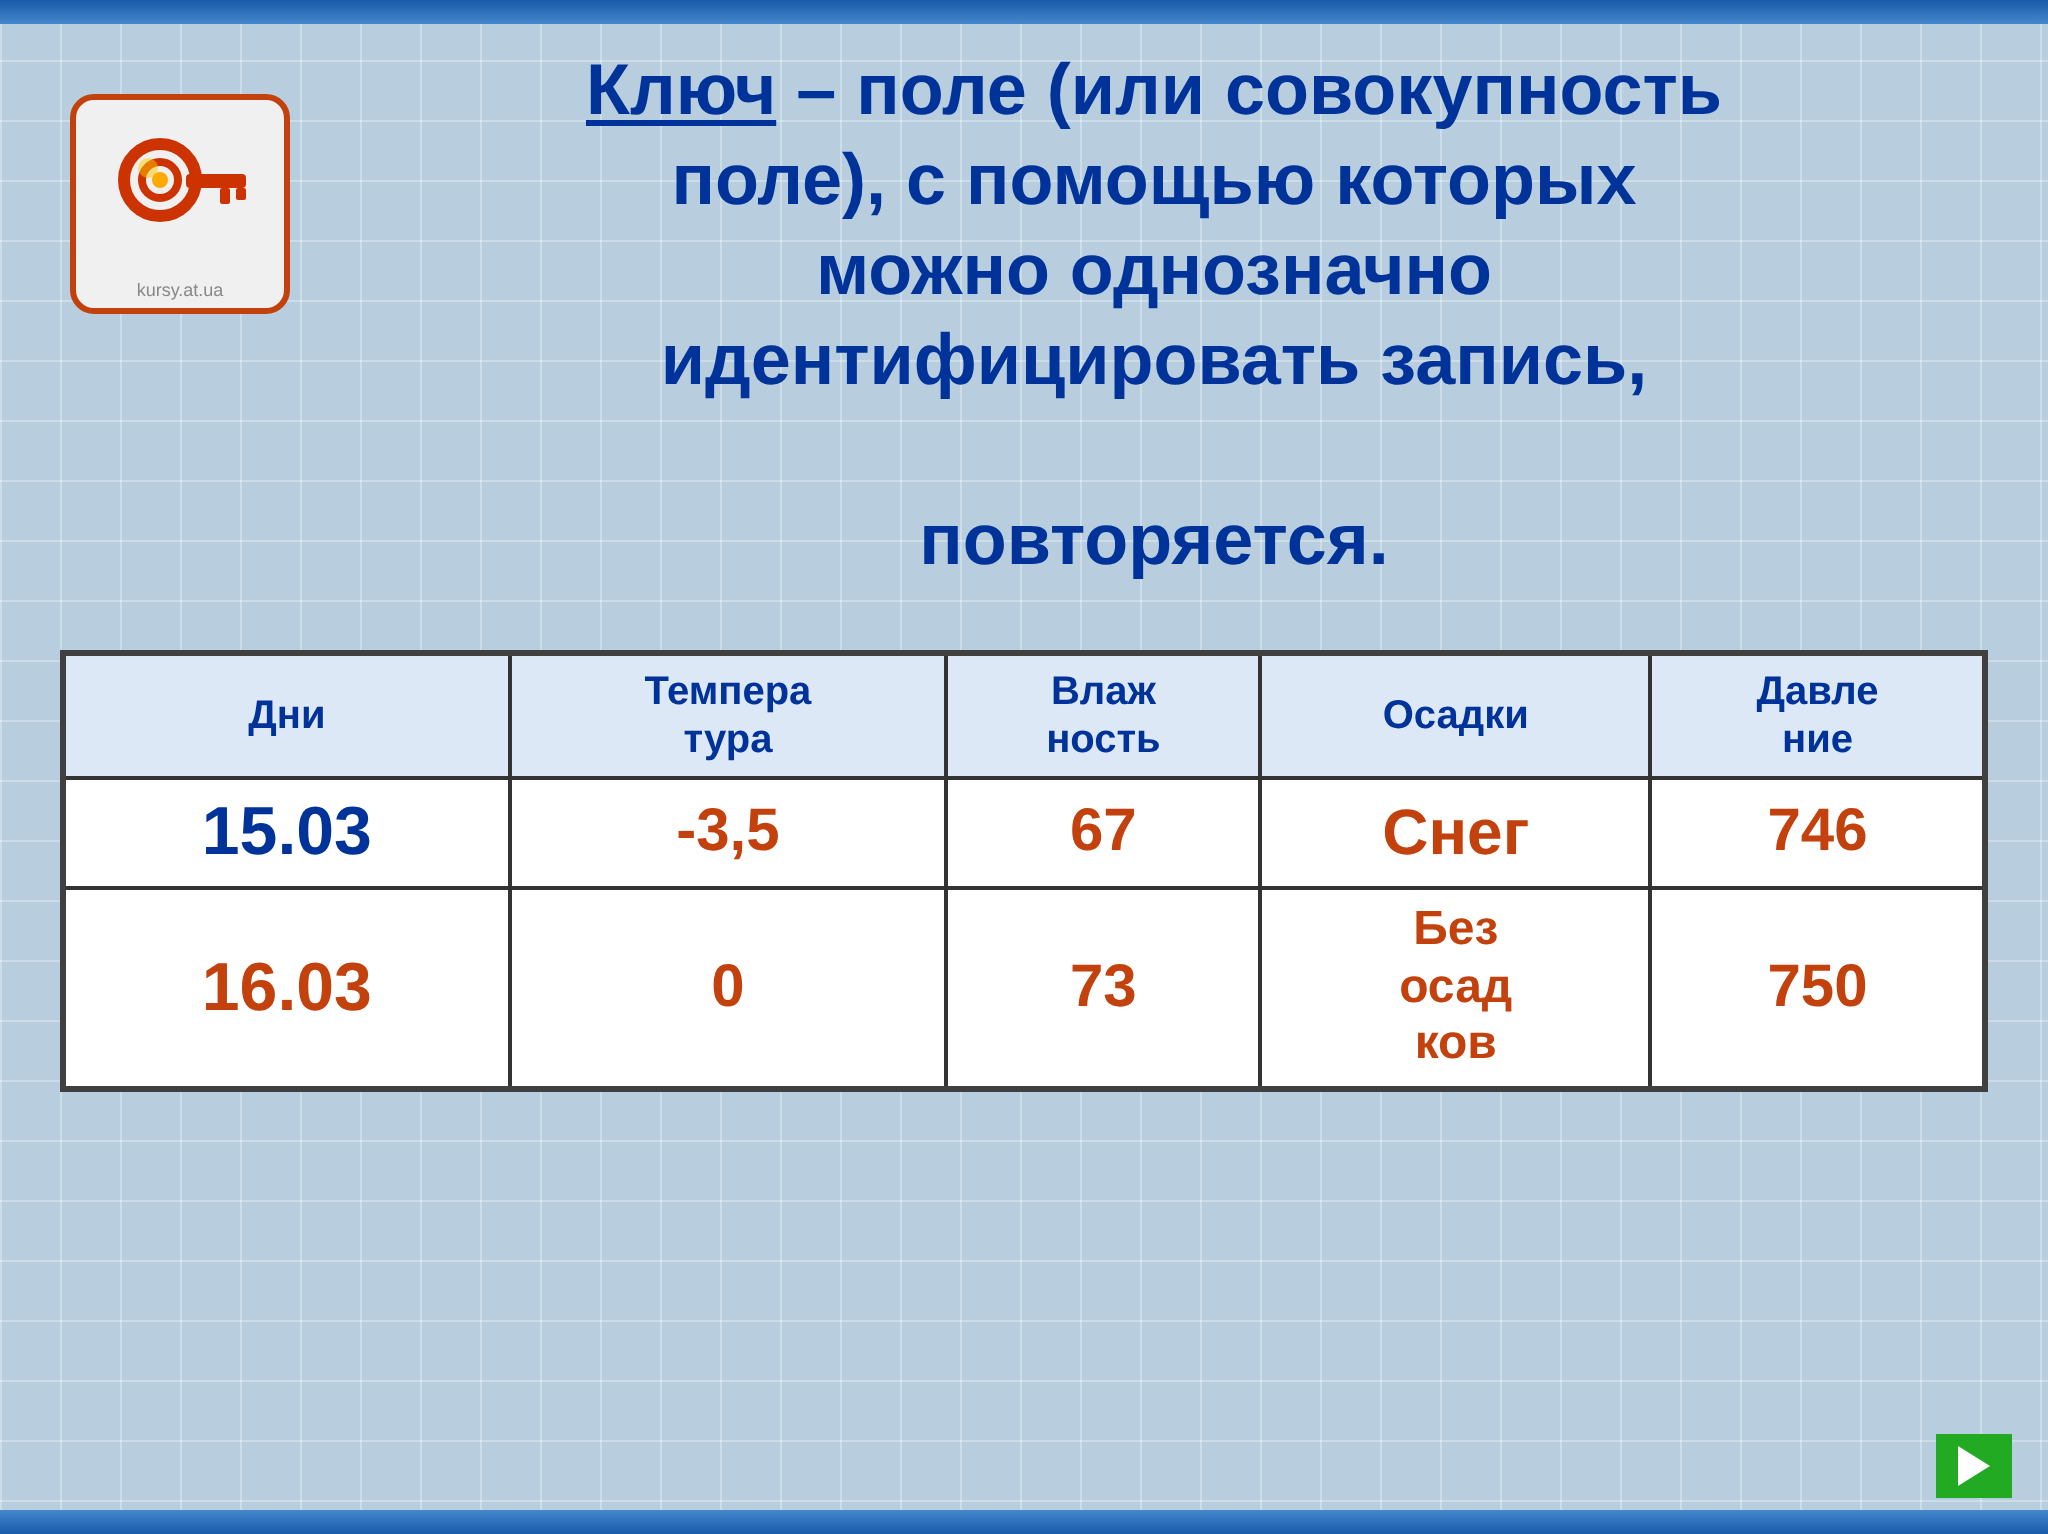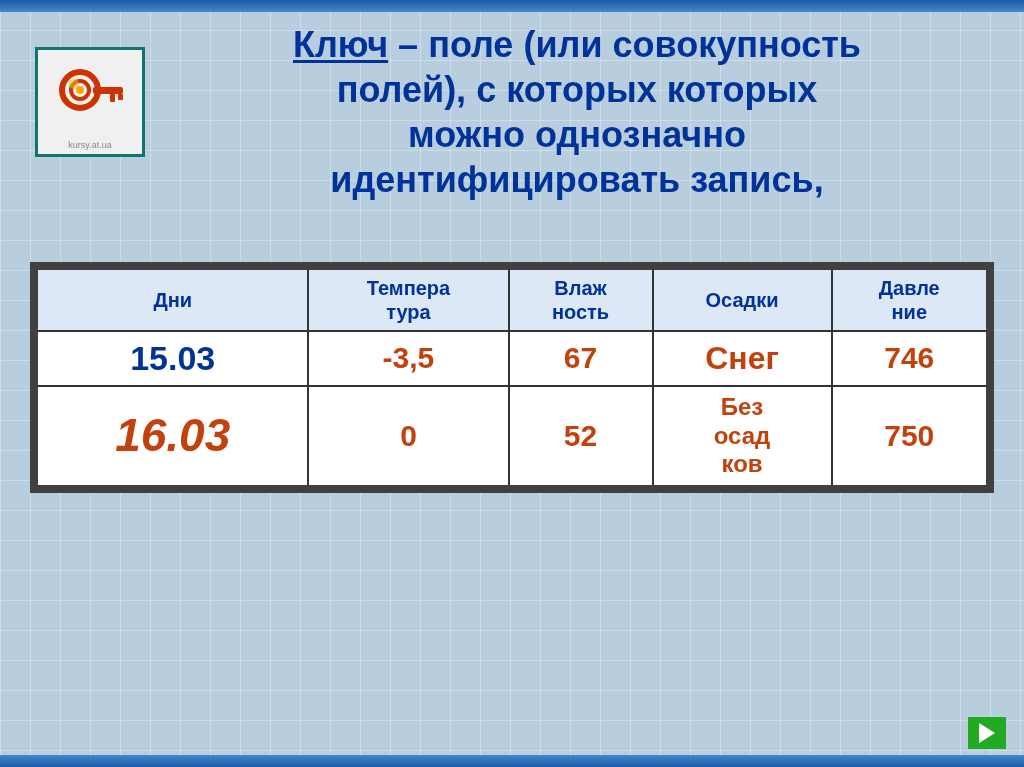--- a/index.html
+++ b/index.html
@@ -82,43 +82,43 @@
       align-items: center;
       justify-content: center;
       margin-right: 10px;
       margin-top: 20px;
     }
 
     
     .key-icon-wrap {
       width: 110px;
       height: 110px;
-      border: 3px solid #0f766e;
+      border: 3px solid #c2410c;
       background: #f0f0f0;
       display: flex;
       flex-direction: column;
       align-items: center;
       justify-content: center;
       position: relative;
-      border-radius: 0;
+      border-radius: 12px;
     }
 
     .key-icon-wrap .watermark {
       font-size: 9px;
       color: #888;
       position: absolute;
       bottom: 4px;
     }
 
     
     .data-table {
       width: 100%;
       border-collapse: collapse;
-      border: 8px solid #404040;
-      margin-top: 5px;
+      border: 3px solid #404040;
+      margin-top: 23px;
     }
 
     .data-table th, .data-table td {
       border: 2px solid #333;
       text-align: center;
       vertical-align: middle;
       padding: 6px 4px;
     }
 
     .data-table thead th {
@@ -203,24 +203,25 @@
 
           <circle cx="30" cy="28" r="4" fill="#ffaa00"></circle>
         </svg>
         <span class="watermark">kursy.at.ua</span>
       </div>
     </div>
 
     <div class="title-right-block">
       <div class="title-text">
         <span class="key-word">Ключ</span><span> – поле (или совокупность</span><br>
-        <span>полей), с которых которых</span><br>
+        <span>поле), с помощью которых</span><br>
         <span>можно однозначно</span><br>
         <span>идентифицировать запись,</span><br>
         <br>
+        <span>повторяется.</span>
       </div>
     </div>
   </div>
 
   <table class="data-table">
     <thead>
       <tr>
         <th>Дни</th>
         <th>Темпера<br>тура</th>
         <th>Влаж<br>ность</th>
@@ -230,23 +231,23 @@
     </thead>
     <tbody>
       <tr>
         <td style="color:#003399; font-size:34px;">15.03</td>
         <td>-3,5</td>
         <td>67</td>
         <td style="font-size:32px;">Снег</td>
         <td>746</td>
       </tr>
       <tr>
-        <td style="font-size:46px;font-style:italic;">16.03</td>
+        <td style="font-size:34px;">16.03</td>
         <td>0</td>
-        <td>52</td>
+        <td>73</td>
         <td style="font-size:24px;">Без<br>осад<br>ков</td>
         <td>750</td>
       </tr>
     </tbody>
   </table>
 
 </div>
 
 <div class="nav-arrow"></div>
 

